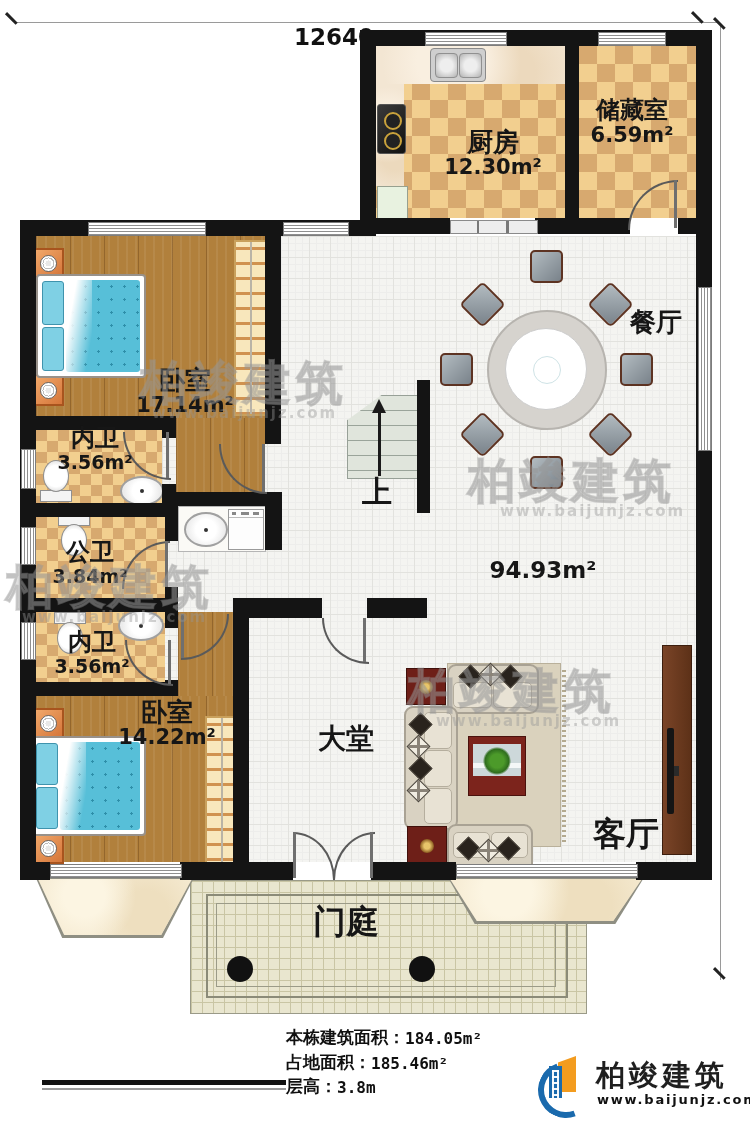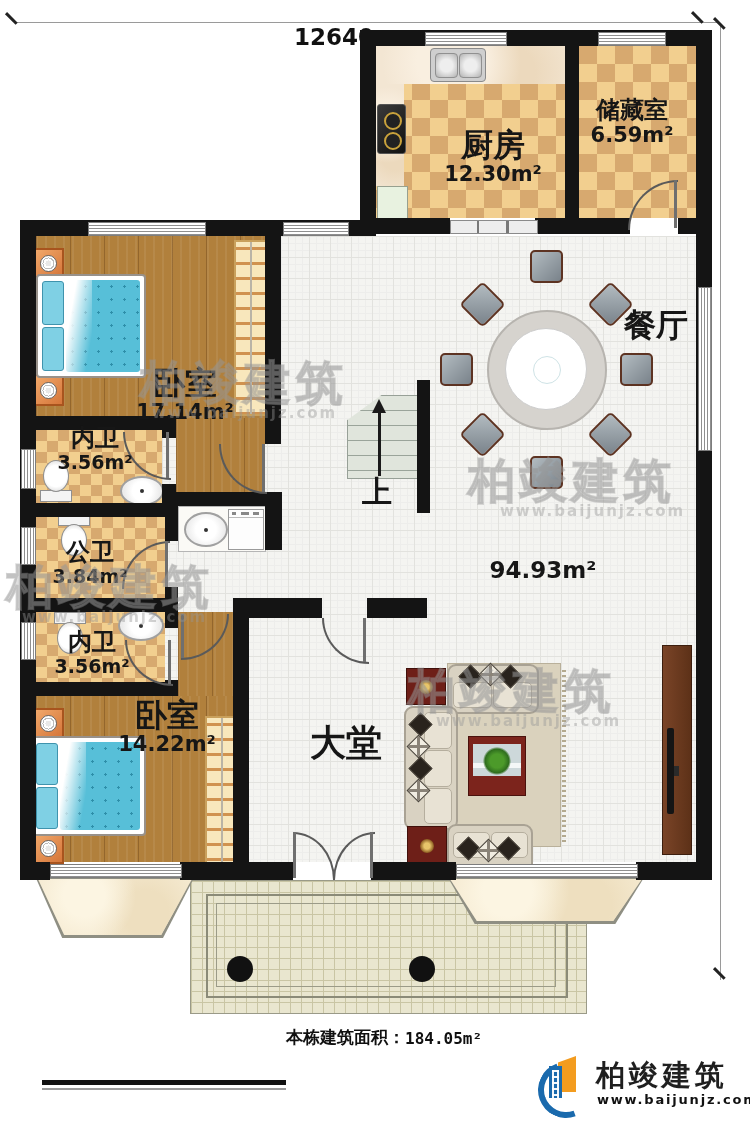--- a/index.html
+++ b/index.html
@@ -17,21 +17,21 @@
   .porchtile{background-color:#e9e6cf;background-image:linear-gradient(#c9c5a4 1px,transparent 1px),linear-gradient(90deg,#c9c5a4 1px,transparent 1px);background-size:11px 11px;border:1px solid #9a9a88}
   .marble{background-color:#f5ead1;background-image:radial-gradient(circle at 30% 30%,#fcf5e2 0 18%,transparent 45%),radial-gradient(circle at 70% 60%,#eedfbf 0 20%,transparent 50%)}
   .counter{position:absolute;z-index:18;background-color:#f3e6d3;background-image:radial-gradient(circle at 40% 40%,#f9efe0 0 30%,transparent 60%),radial-gradient(circle at 70% 70%,#ecd9bd 0 20%,transparent 55%)}
   .arc{position:absolute;z-index:46}
   .arc.tl{border-top:2px solid #5a5a5a;border-left:2px solid #5a5a5a;border-top-left-radius:100%}
   .arc.tr{border-top:2px solid #5a5a5a;border-right:2px solid #5a5a5a;border-top-right-radius:100%}
   .arc.bl{border-bottom:2px solid #5a5a5a;border-left:2px solid #5a5a5a;border-bottom-left-radius:100%}
   .arc.br{border-bottom:2px solid #5a5a5a;border-right:2px solid #5a5a5a;border-bottom-right-radius:100%}
   .leaf{position:absolute;background:#6f6f6f;z-index:46}
   .rlabel{position:absolute;z-index:50;display:flex;flex-direction:column;align-items:center;color:#161616;font-weight:700;line-height:1.08;text-align:center;white-space:nowrap}
-  .rlabel .nm{font-size:32px}
+  .rlabel .nm{font-size:26px}
   .rlabel .ar{font-size:21px}
   .chair{position:absolute;width:29px;height:29px;background:linear-gradient(135deg,#b3bcc1,#79828a);border:2px solid #5d3322;border-radius:5px;z-index:20}
   .rot45{transform:rotate(45deg)}
   .sofa{position:absolute;background:#d9d2c2;border:2px solid #a9a294;border-radius:9px;z-index:21}
   .sofa .cu{position:absolute;background:#e8e2d4;border:1px solid #b5ae9e;border-radius:5px}
   .pil{position:absolute;width:15px;height:15px;transform:rotate(45deg);border:1px solid #4a443c;z-index:23}
   .pil.d{background:#29231d}
   .pil.w{background:#f1ede2;background-image:linear-gradient(45deg,transparent 45%,#8a8378 45% 55%,transparent 55%),linear-gradient(-45deg,transparent 45%,#8a8378 45% 55%,transparent 55%)}
   .nstand{position:absolute;background:linear-gradient(135deg,#f2aa6c,#d5763a);border:2px solid #a8541e;z-index:20}
   .nstand i{position:absolute;left:50%;top:50%;width:15px;height:15px;margin:-8px 0 0 -8px;border:1px solid #666;border-radius:50%;background:radial-gradient(circle,#e8e8e8 0 3px,#fff 3px 5px,#bbb 5px 6px,#fff 6px)}
@@ -312,43 +312,57 @@
   </div>
   <div class="rlabel" style="left:42px;top:630px;width:100px">
     <span class="nm" style="font-size:24px">内卫</span>
       <span class="ar" style="font-size:19px">3.56m²</span>
   </div>
   <div class="rlabel" style="left:112px;top:698px;width:110px">
     <span class="nm">卧室</span>
       <span class="ar">14.22m²</span>
   </div>
   <div class="rlabel" style="left:298px;top:724px;width:96px">
-    <span class="nm" style="font-size:36px">大堂</span>
+    <span class="nm" style="font-size:28px">大堂</span>
   </div>
   <div class="rlabel" style="left:488px;top:558px;width:110px">
     <span class="ar" style="font-size:23px">94.93m²</span>
+  </div>
+  <div class="rlabel" style="left:578px;top:816px;width:96px">
+    <span class="nm" style="font-size:33px">客厅</span>
+  </div>
+  <div class="rlabel" style="left:298px;top:904px;width:96px">
+    <span class="nm" style="font-size:33px">门庭</span>
   </div>
 
   <div class="wm" style="left:140px;top:352px">柏竣建筑</div>
   <div class="wmu" style="left:152px;top:404px">www.baijunjz.com</div>
   <div class="wm" style="left:6px;top:556px">柏竣建筑</div>
   <div class="wmu" style="left:22px;top:608px">www.baijunjz.com</div>
   <div class="wm" style="left:468px;top:450px">柏竣建筑</div>
   <div class="wmu" style="left:500px;top:502px">www.baijunjz.com</div>
   <div class="wm" style="left:408px;top:660px">柏竣建筑</div>
   <div class="wmu" style="left:436px;top:712px">www.baijunjz.com</div>
 
   <i class="uline" style="left:42px;top:1080px;width:244px;height:5px;background:#111"></i>
   <i class="uline" style="left:42px;top:1088px;width:244px;height:2px;background:#9a9a9a"></i>
 
   <div id="infoblock">
     <div class="info-row">
         <span>本栋建筑面积：</span>
         <span class="v">184.05m²</span>
       </div>
+    <div class="info-row">
+        <span>占地面积：</span>
+        <span class="v">185.46m²</span>
+      </div>
+    <div class="info-row">
+        <span>层高：</span>
+        <span class="v">3.8m</span>
+      </div>
   </div>
 
   <div id="logo">
     <i class="abs" style="left:0;top:10px;width:44px;height:44px;border:6px solid transparent;border-left-color:#1a6aad;border-bottom-color:#1a6aad;border-radius:50%;transform:rotate(25deg)"></i>
     <i class="abs" style="left:20px;top:4px;width:18px;height:36px;background:#f39c1f;clip-path:polygon(0 18%,100% 0,100% 100%,0 100%)"></i>
     <i class="abs" style="left:11px;top:14px;width:13px;height:32px;background:#1a6aad;background-image:repeating-linear-gradient(0deg,rgba(255,255,255,.95) 0 2px,transparent 2px 6px),repeating-linear-gradient(90deg,rgba(255,255,255,.95) 0 2px,transparent 2px 5px);background-size:7px 100%,100% 100%;background-position:3px 4px;background-repeat:no-repeat"></i>
     <span class="nm">柏竣建筑</span>
     <span class="url">www.baijunjz.com</span>
   </div>
 

